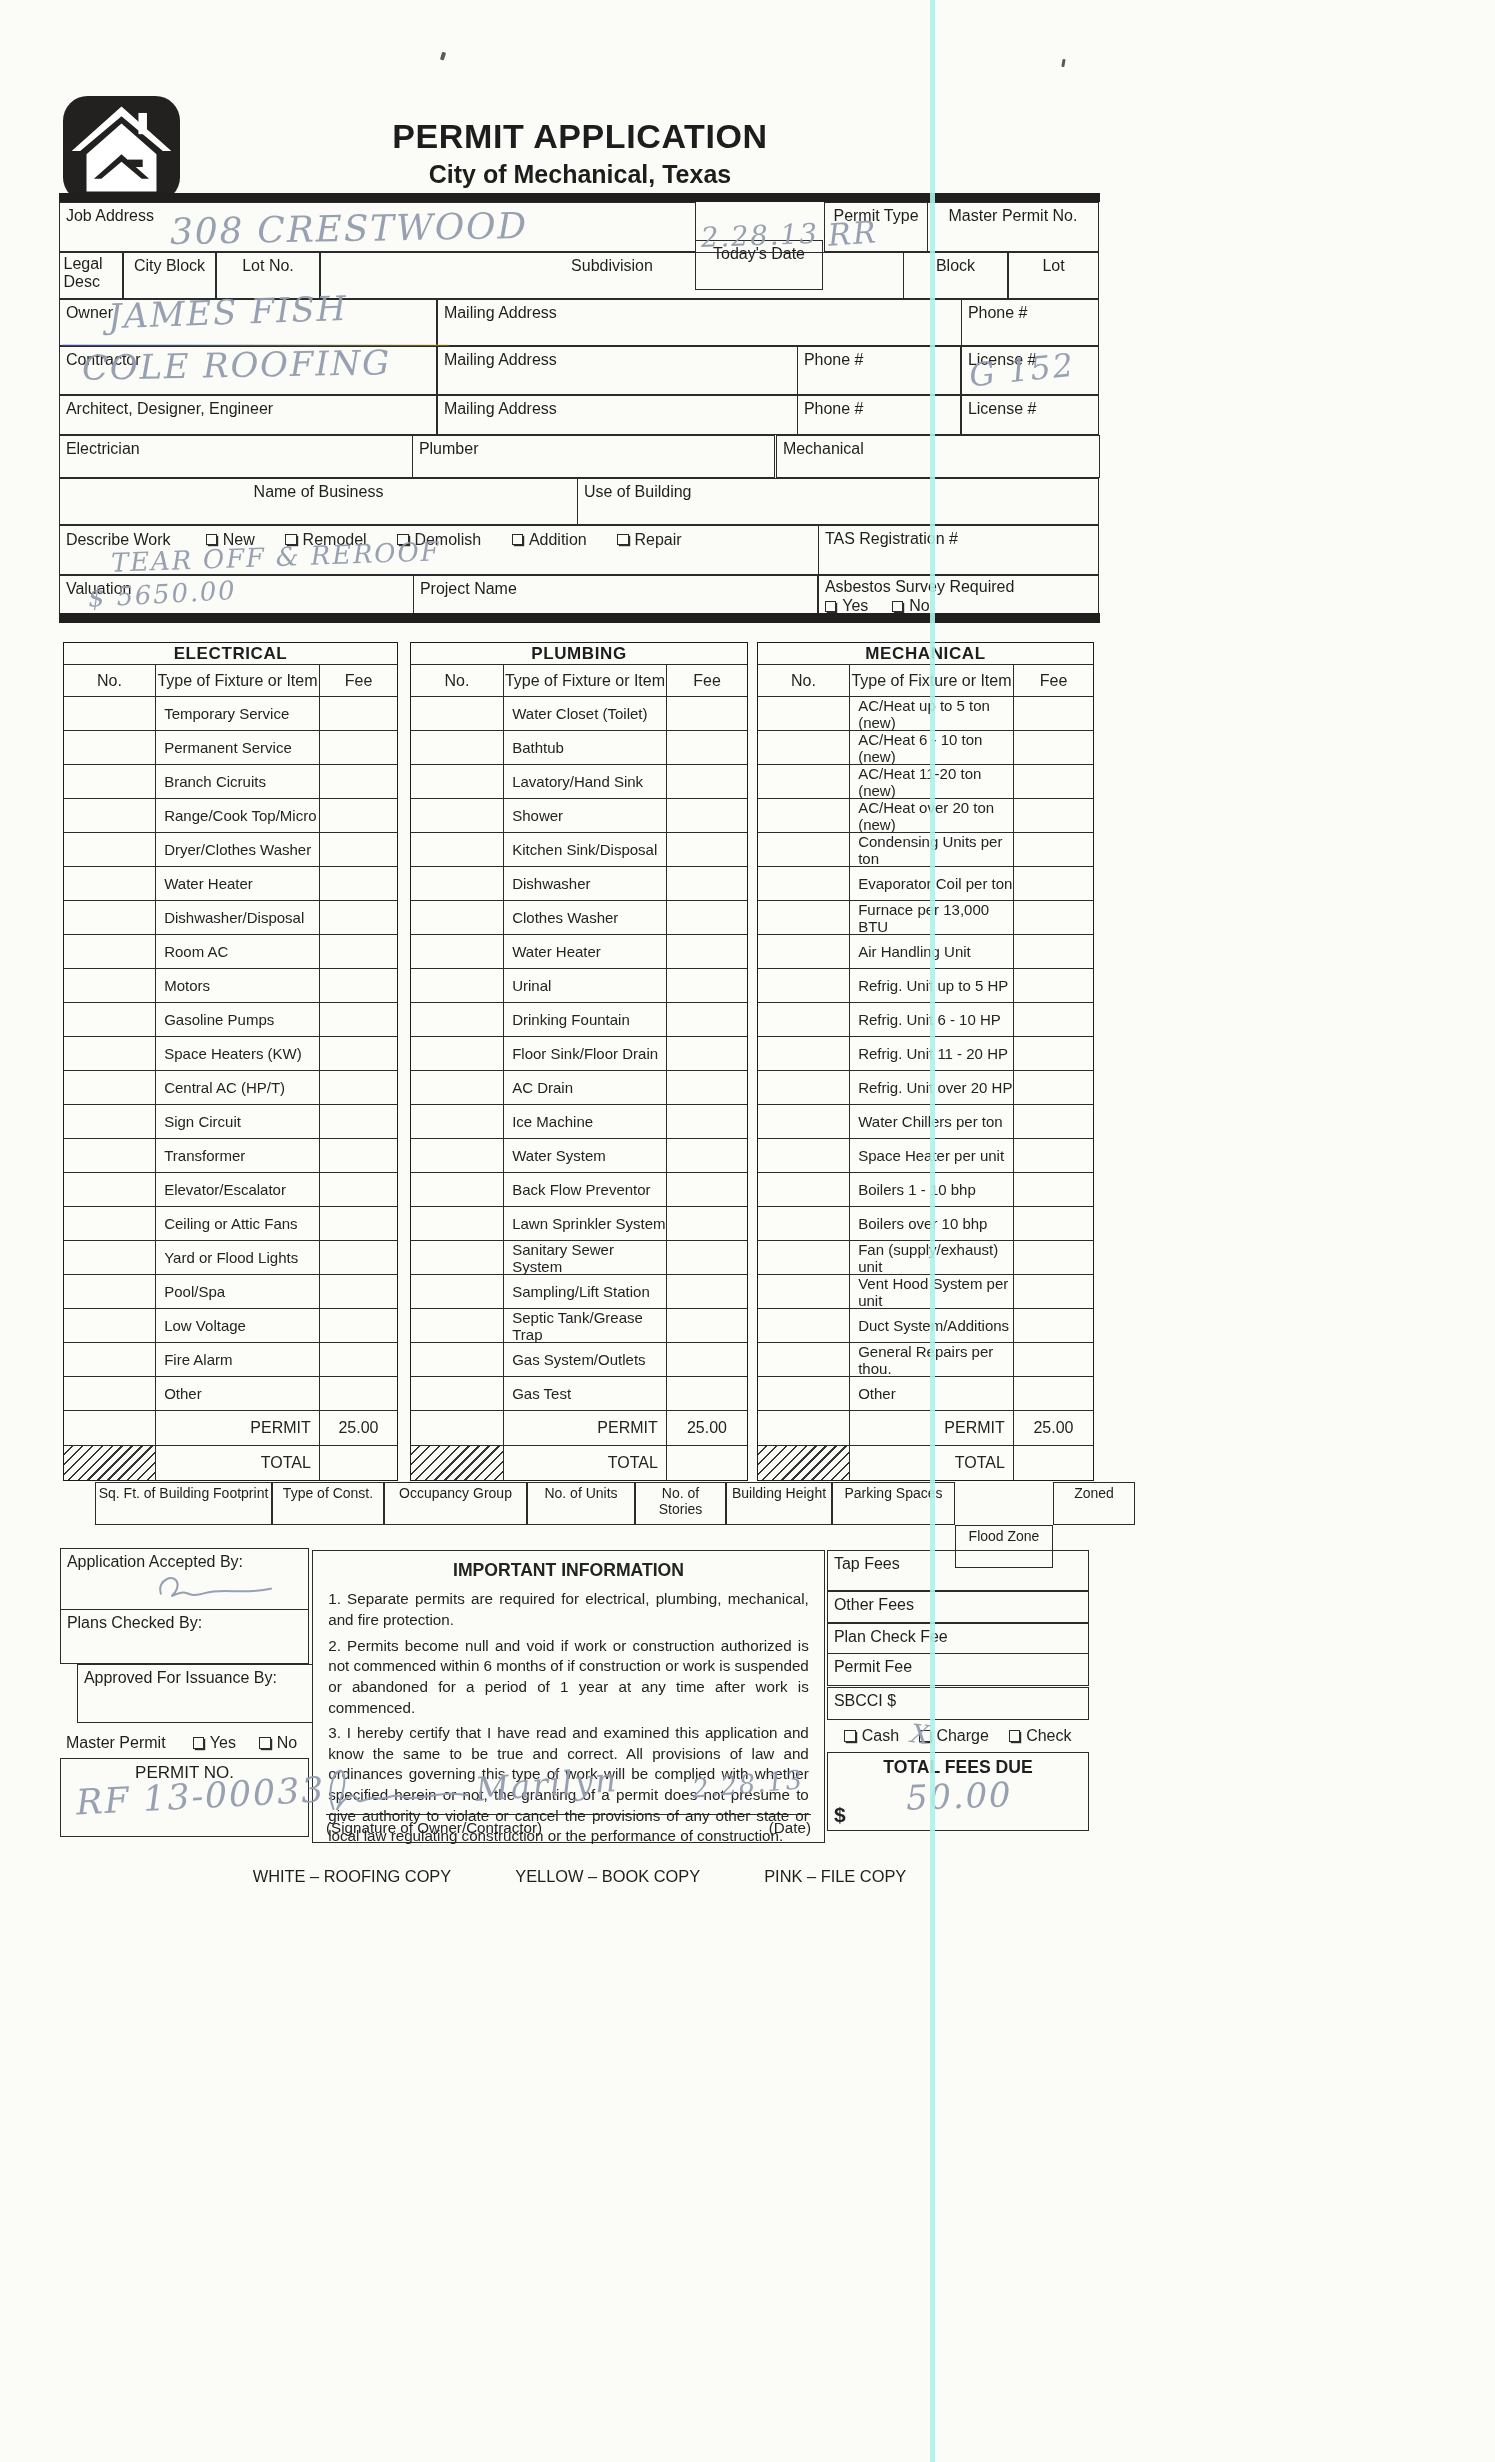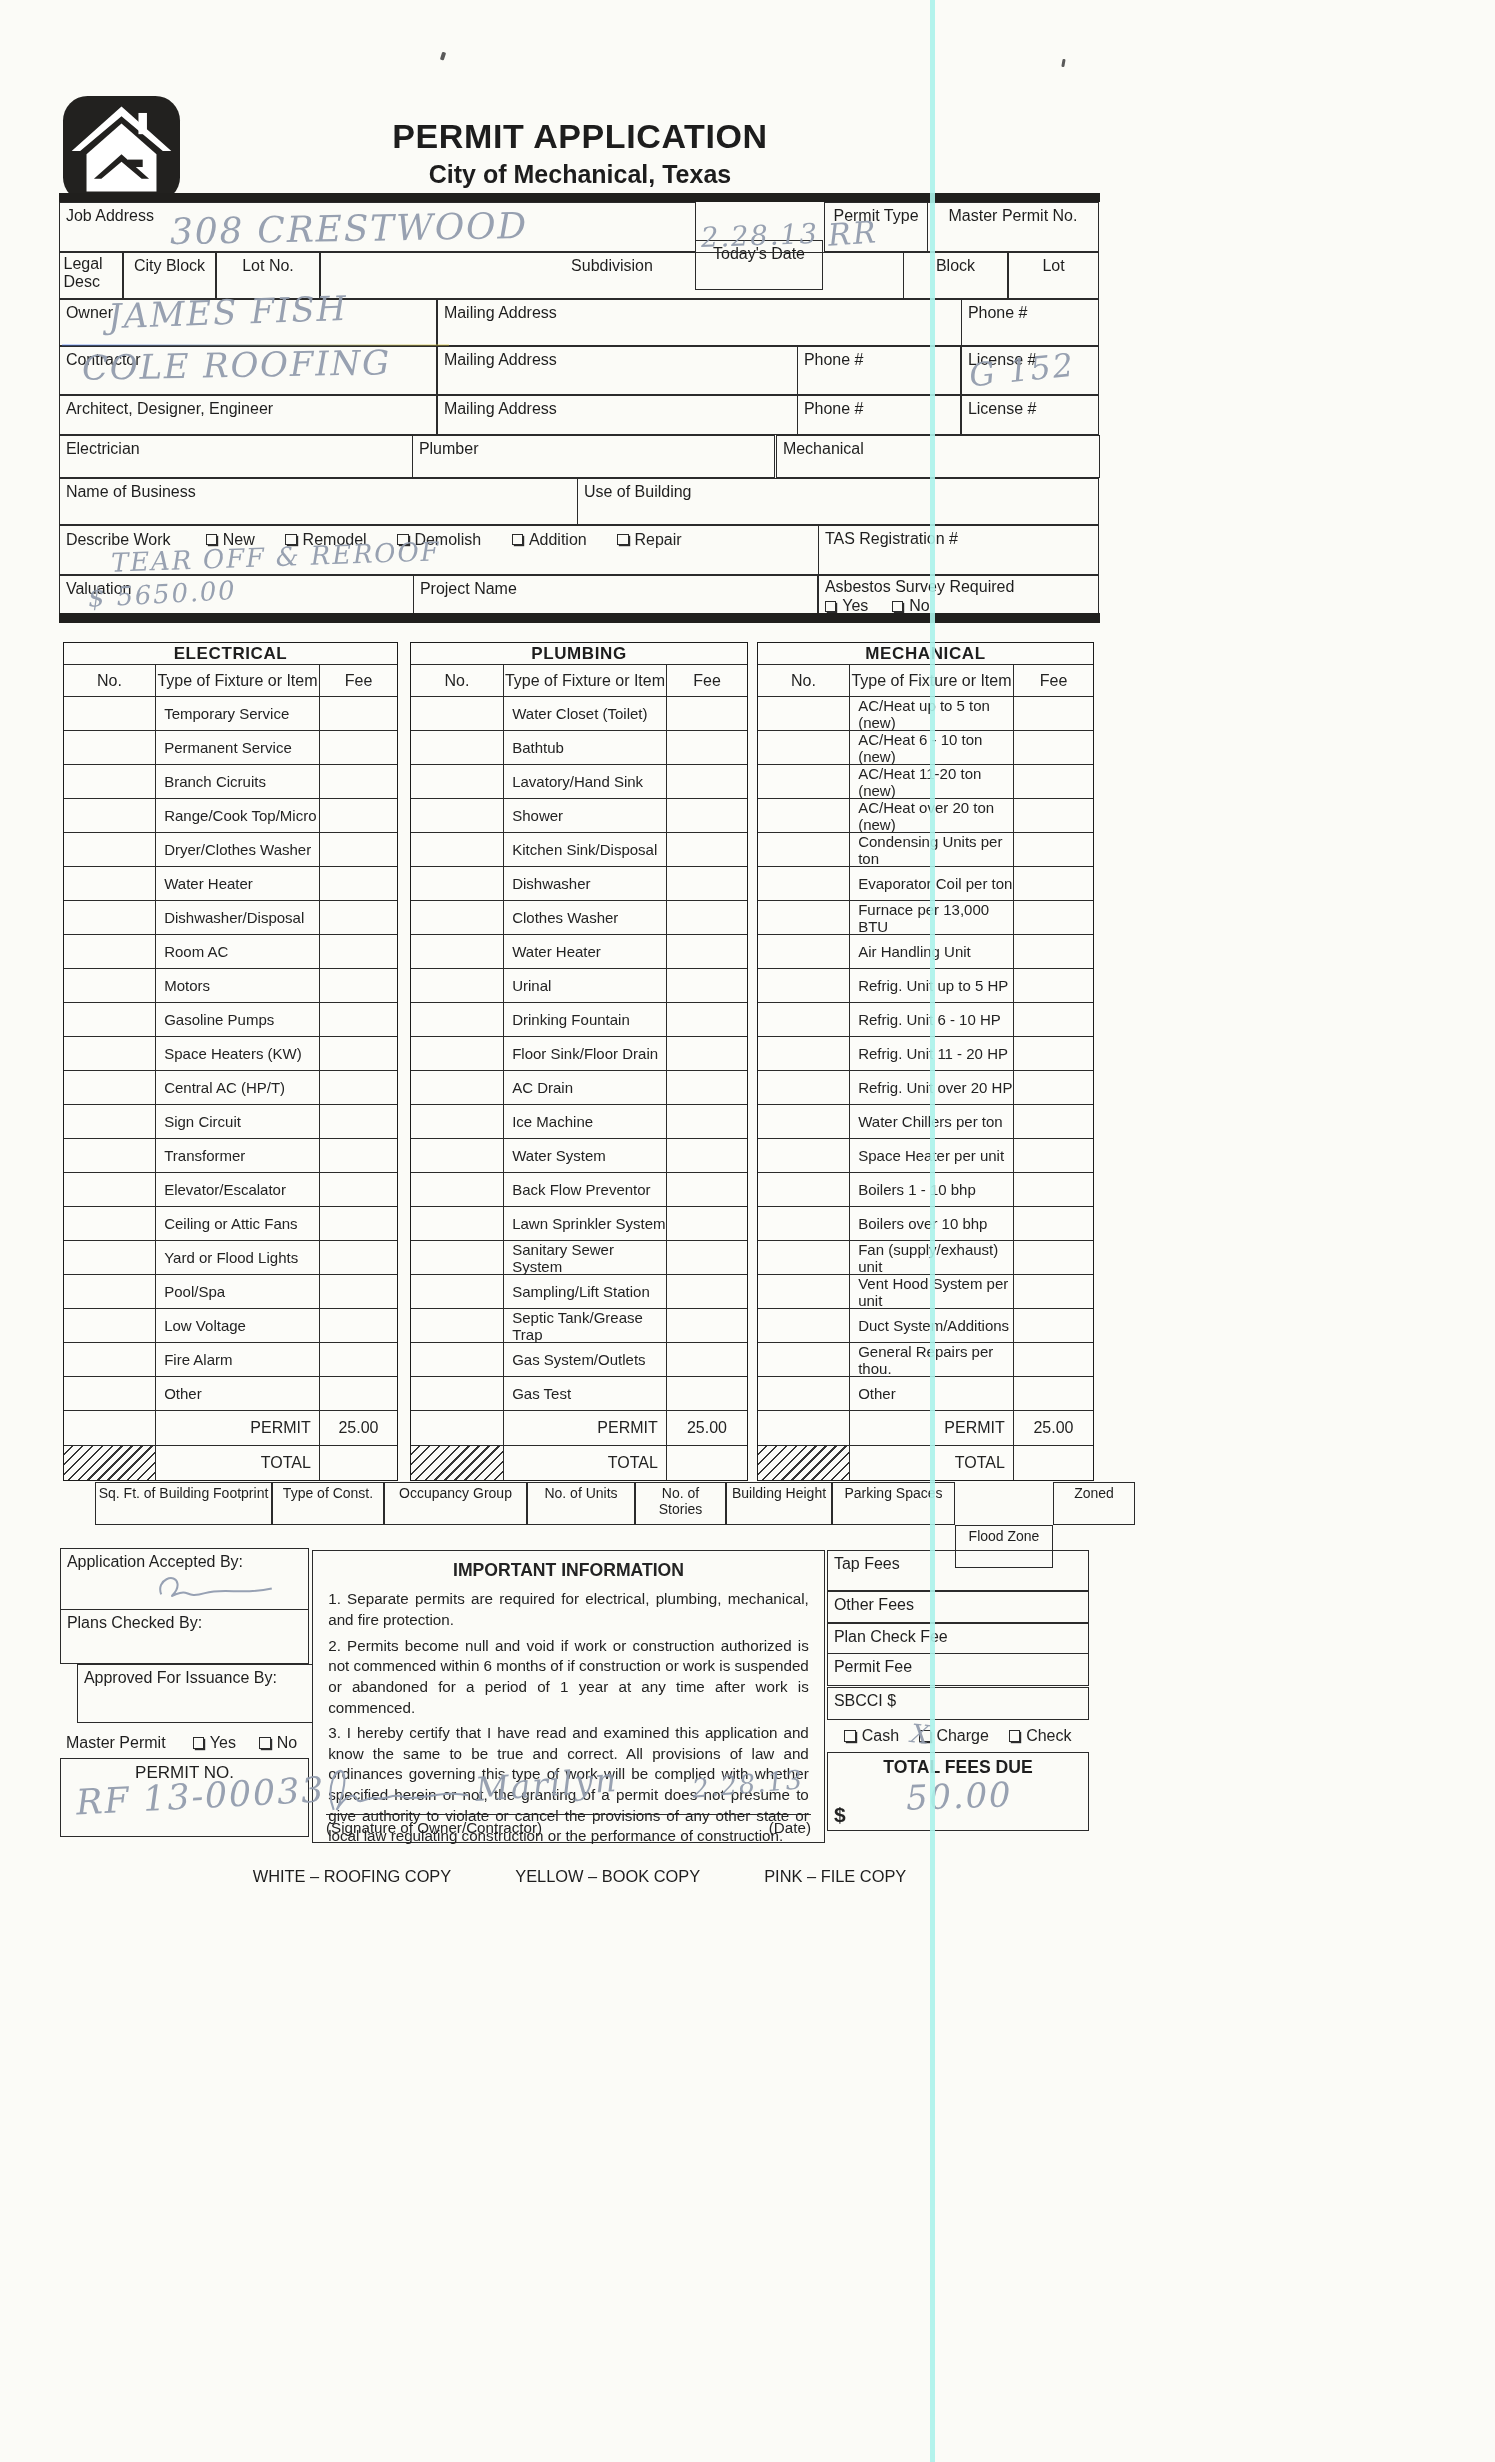--- a/index.html
+++ b/index.html
@@ -136,21 +136,21 @@
   <div class="box" style="left:59px;top:435px;width:354px;height:43px;">
     <div class="lbl">Electrician</div>
   </div>
   <div class="box" style="left:412px;top:435px;width:363px;height:43px;">
     <div class="lbl">Plumber</div>
   </div>
   <div class="box" style="left:776px;top:435px;width:324px;height:43px;">
     <div class="lbl">Mechanical</div>
   </div>
 
-  <div class="box" style="left:59px;top:478px;width:519px;height:47px;">
+  <div class="box" style="left:59px;top:478px;width:519px;height:47px;text-align:center;">
     <div class="lbl">Name of Business</div>
   </div>
   <div class="box" style="left:577px;top:478px;width:522px;height:47px;">
     <div class="lbl">Use of Building</div>
   </div>
 
   <div class="box" style="left:59px;top:525px;width:760px;height:50px;">
     <div style="display:flex;align-items:center;padding:4.7px 5.9px;">
       <span class="lbl" style="padding:0;margin-right:35px;">Describe Work</span>
       <span class="opt">

